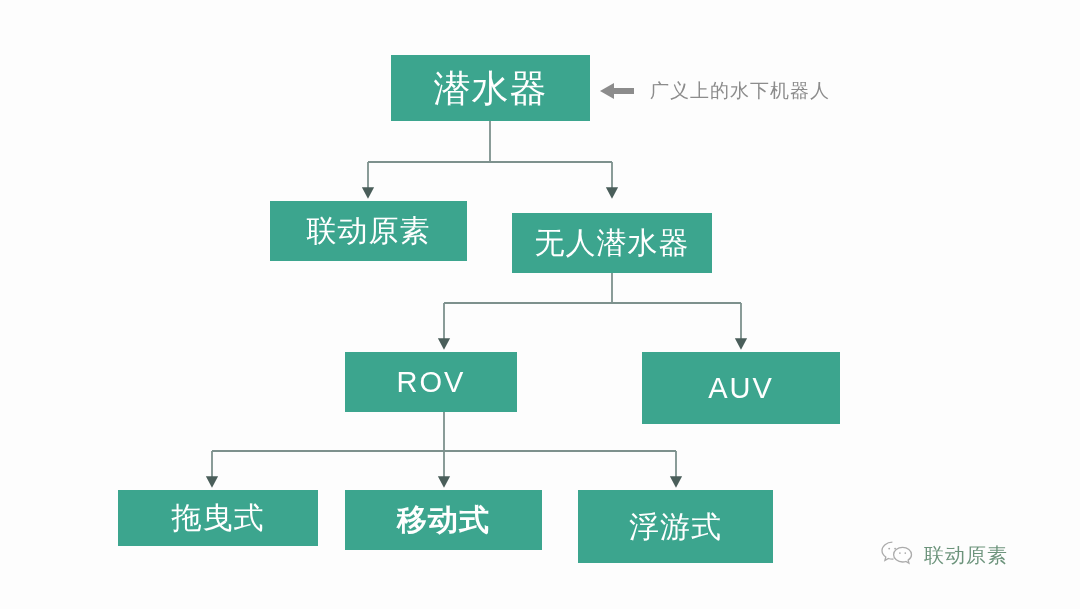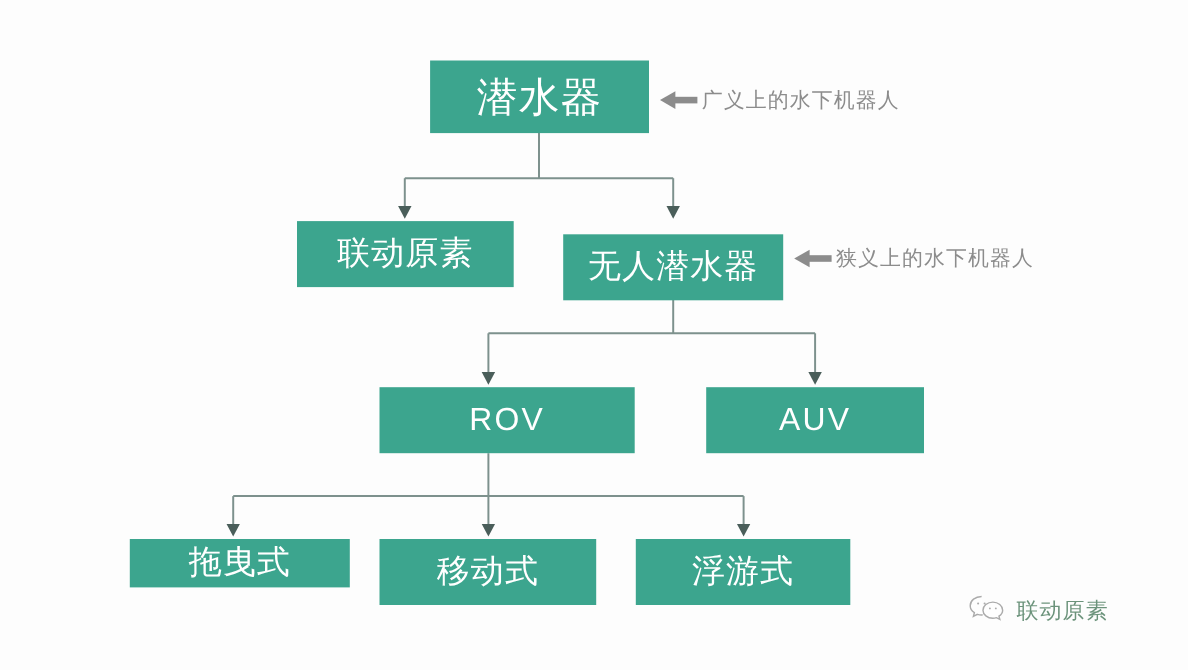--- a/index.html
+++ b/index.html
@@ -59,46 +59,47 @@
     left: 270px; top: 201px; width: 197px; height: 60px;
     font-size: 30px;
   }
   #node-unmanned {
     left: 512px; top: 201px; width: 200px; height: 60px;
     font-size: 30px;
     margin-top: 12px;
   }
   
   #node-rov {
-    left: 345px; top: 352px; width: 232px; height: 60px;
+    left: 345px; top: 352px; width: 172px; height: 60px;
     font-size: 29px;
   }
   #node-auv {
-    left: 642px; top: 352px; width: 198px; height: 60px;
+    left: 642px; top: 352px; width: 198px; height: 72px;
     font-size: 29px;
   }
   
   #node-towed {
-    left: 118px; top: 490px; width: 200px; height: 44px;
+    left: 118px; top: 490px; width: 200px; height: 56px;
     font-size: 30px;
   }
   #node-mobile {
     left: 345px; top: 490px; width: 197px; height: 60px;
     font-size: 30px;
+    font-weight: bold;
   }
   #node-floating {
-    left: 578px; top: 490px; width: 195px; height: 60px;
+    left: 578px; top: 490px; width: 195px; height: 73px;
     font-size: 30px;
   }
 
   .annotation {
     position: absolute;
     display: flex;
     align-items: center;
-    gap: 4px;
+    gap: 16px;
     color: #8c8c8c;
     font-family: "DejaVu Sans", "Liberation Sans", sans-serif;
     font-size: 19px;
     letter-spacing: 1px;
     white-space: nowrap;
     z-index: 3;
   }
   #annotation-broad { left: 600px; top: 78px; }
   #annotation-narrow { left: 722px; top: 222px; }
   .anno-arrow {
@@ -197,24 +198,20 @@
 
   <div class="node cjk" id="node-mobile">移动式</div>
 
   <div class="node cjk" id="node-floating">浮游式</div>
 
   <div class="annotation" id="annotation-broad">
     <span class="anno-arrow"></span>
     <span>广义上的水下机器人</span>
   </div>
 
-  <div class="annotation" id="annotation-narrow">
-    <span class="anno-arrow"></span>
-    <span>狭义上的水下机器人</span>
-  </div>
 
   <div id="watermark">
     <span>
       <svg width="36" height="26" viewBox="0 0 36 26" fill="none" stroke="#7a7a7a" stroke-width="1.3">
 
         <path d="M12.4 2.2C6.6 2.2 2 6.0 2 10.6c0 2.6 1.5 4.9 3.8 6.4L4.9 20.4l3.6-1.9c1.2.35 2.5.55 3.9.55.35 0 .7-.015 1.05-.04" fill="#ffffff"></path>
         <circle cx="9.2" cy="8.6" r="0.95" fill="#7a7a7a" stroke="none"></circle>
         <circle cx="15.1" cy="8.6" r="0.95" fill="#7a7a7a" stroke="none"></circle>
 
         <path d="M22.6 7.4c-5.0 0-9.0 3.3-9.0 7.3 0 4.0 4.0 7.3 9.0 7.3 1.15 0 2.25-.18 3.25-.5l3.1 1.65-.8-3.0c2.0-1.33 3.35-3.3 3.35-5.45 0-4.0-4.0-7.3-8.9-7.3z" fill="#ffffff"></path>

